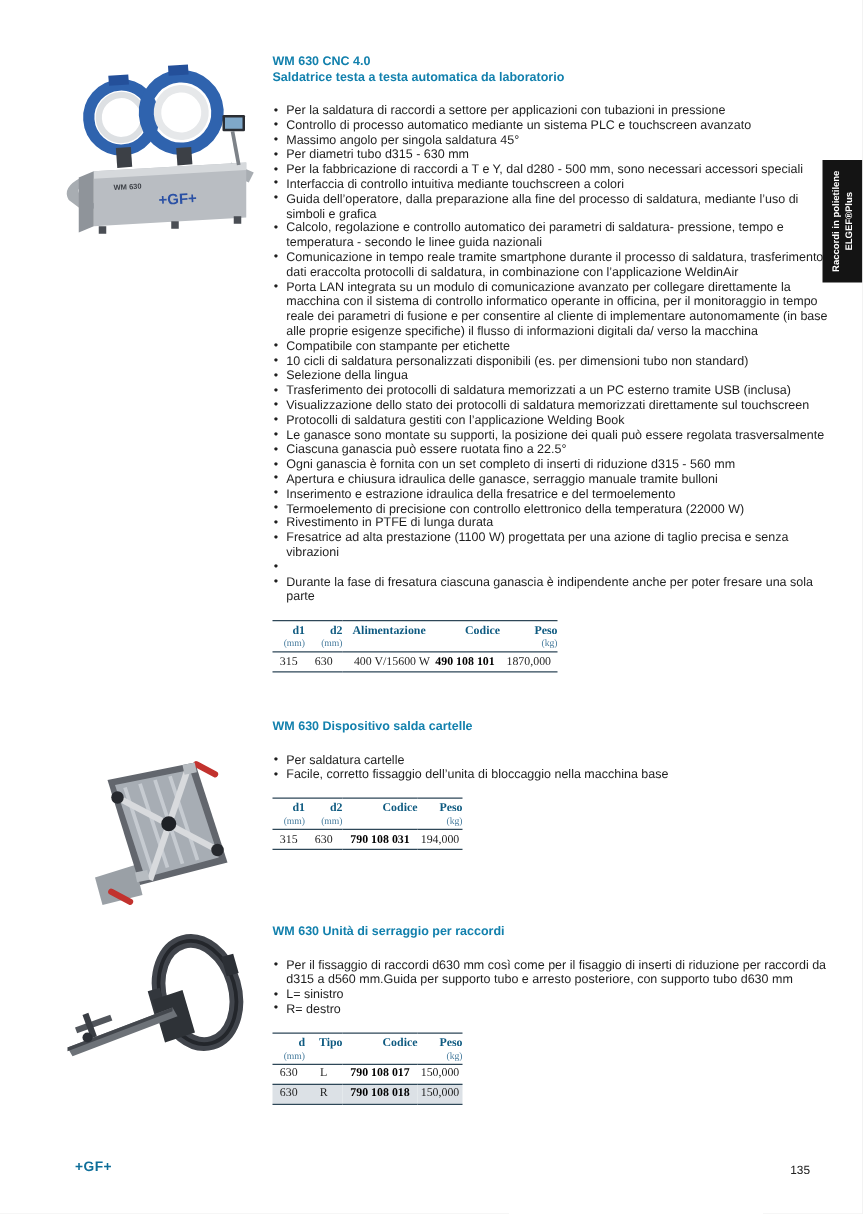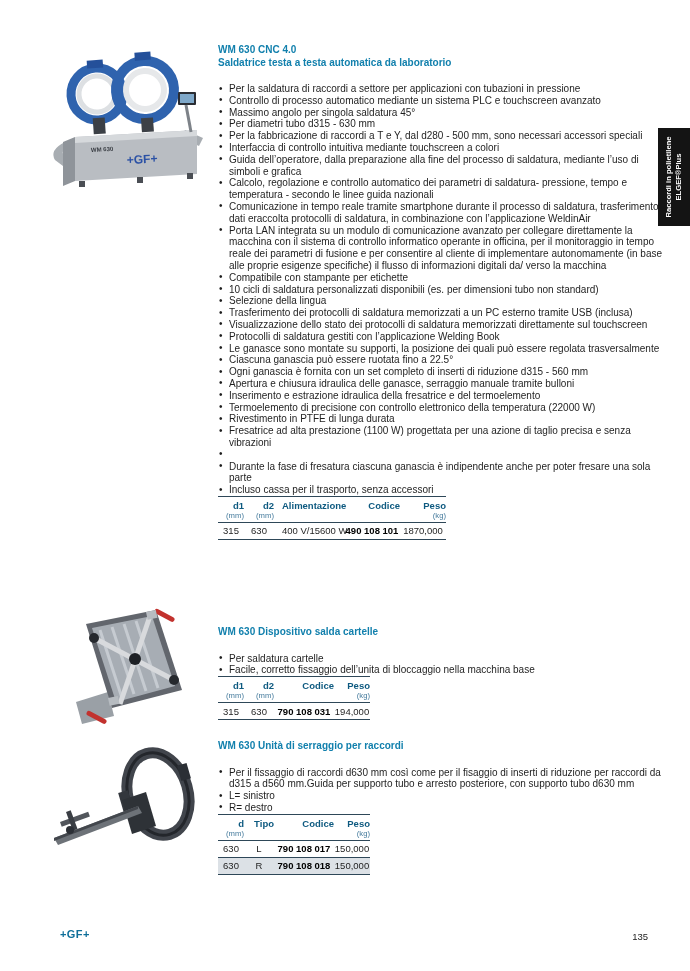--- a/index.html
+++ b/index.html
@@ -4,28 +4,28 @@
 <style>
   * { margin:0; padding:0; box-sizing:border-box; }
   html,body { background:#e9e9e9; }
   .page {
     position:relative; width:690px; height:971px; margin:0 auto;
     background:#ffffff; overflow:hidden;
     font-family:"Liberation Sans", sans-serif; color:#1e1e1e;
   }
   .textcol { position:absolute; left:218px; width:447px; }
   .sec1 { top:44px; }
-  .sec2 { top:626px; }
+  .sec2 { top:576px; }
   .sec3 { top:740px; }
   .sec-title { color:#1280ad; font-weight:bold; font-size:10px; line-height:12.5px; }
   .bullets { margin-top:14px; list-style:none; font-size:10px; line-height:11.8px; }
   .bullets li { position:relative; padding-left:11px; min-height:11.8px; }
   .bullets li::before { content:"\2022"; position:absolute; left:1px; top:-0.5px; color:#1e1e1e; }
-  .spec-table { border-collapse:collapse; table-layout:fixed; margin-top:0;
-                font-size:9.5px; border-top:1.5px solid #2e4758; }
+  .spec-table { border-collapse:collapse; table-layout:fixed; margin-top:12px;
+                font-size:9.5px; border-top:1.5px solid #2e4758;font-family:Liberation Serif, serif; }
   .t-wide { width:228px; }
   .t-narrow { width:152px; }
   .spec-table th { color:#0e5a80; font-weight:bold; text-align:right; padding:3px 0 0; white-space:nowrap; }
   .spec-table th.al { text-align:left; padding-left:8px; }
   .spec-table tr.sub th { color:#447a9c; font-size:7.7px; font-weight:normal;
                           padding:0 0 2px; border-bottom:1px solid #2e4758; }
   .spec-table td { padding:2.5px 0; border-bottom:1px solid #2e4758; text-align:center; white-space:nowrap; }
   .spec-table td.al { text-align:right; padding-left:8px; }
   .spec-table td.code { font-weight:bold; color:#000; }
   .spec-table tr.shaded td { background:#dce1e6; }
@@ -111,21 +111,20 @@
       <li>Le ganasce sono montate su supporti, la posizione dei quali può essere regolata trasversalmente</li>
       <li>Ciascuna ganascia può essere ruotata fino a 22.5°</li>
       <li>Ogni ganascia è fornita con un set completo di inserti di riduzione d315 - 560 mm</li>
       <li>Apertura e chiusura idraulica delle ganasce, serraggio manuale tramite bulloni</li>
       <li>Inserimento e estrazione idraulica della fresatrice e del termoelemento</li>
       <li>Termoelemento di precisione con controllo elettronico della temperatura (22000 W)</li>
       <li>Rivestimento in PTFE di lunga durata</li>
       <li>Fresatrice ad alta prestazione (1100 W) progettata per una azione di taglio precisa e senza vibrazioni</li>
       <li></li>
       <li>Durante la fase di fresatura ciascuna ganascia è indipendente anche per poter fresare una sola parte</li>
-      <li>Incluso cassa per il trasporto, senza accessori</li>
     </ul>
     <table class="spec-table t-wide">
       <colgroup>
           <col style="width:26px">
           <col style="width:30px">
           <col style="width:70px">
           <col style="width:56px">
           <col style="width:46px">
         </colgroup>
       <tbody>

